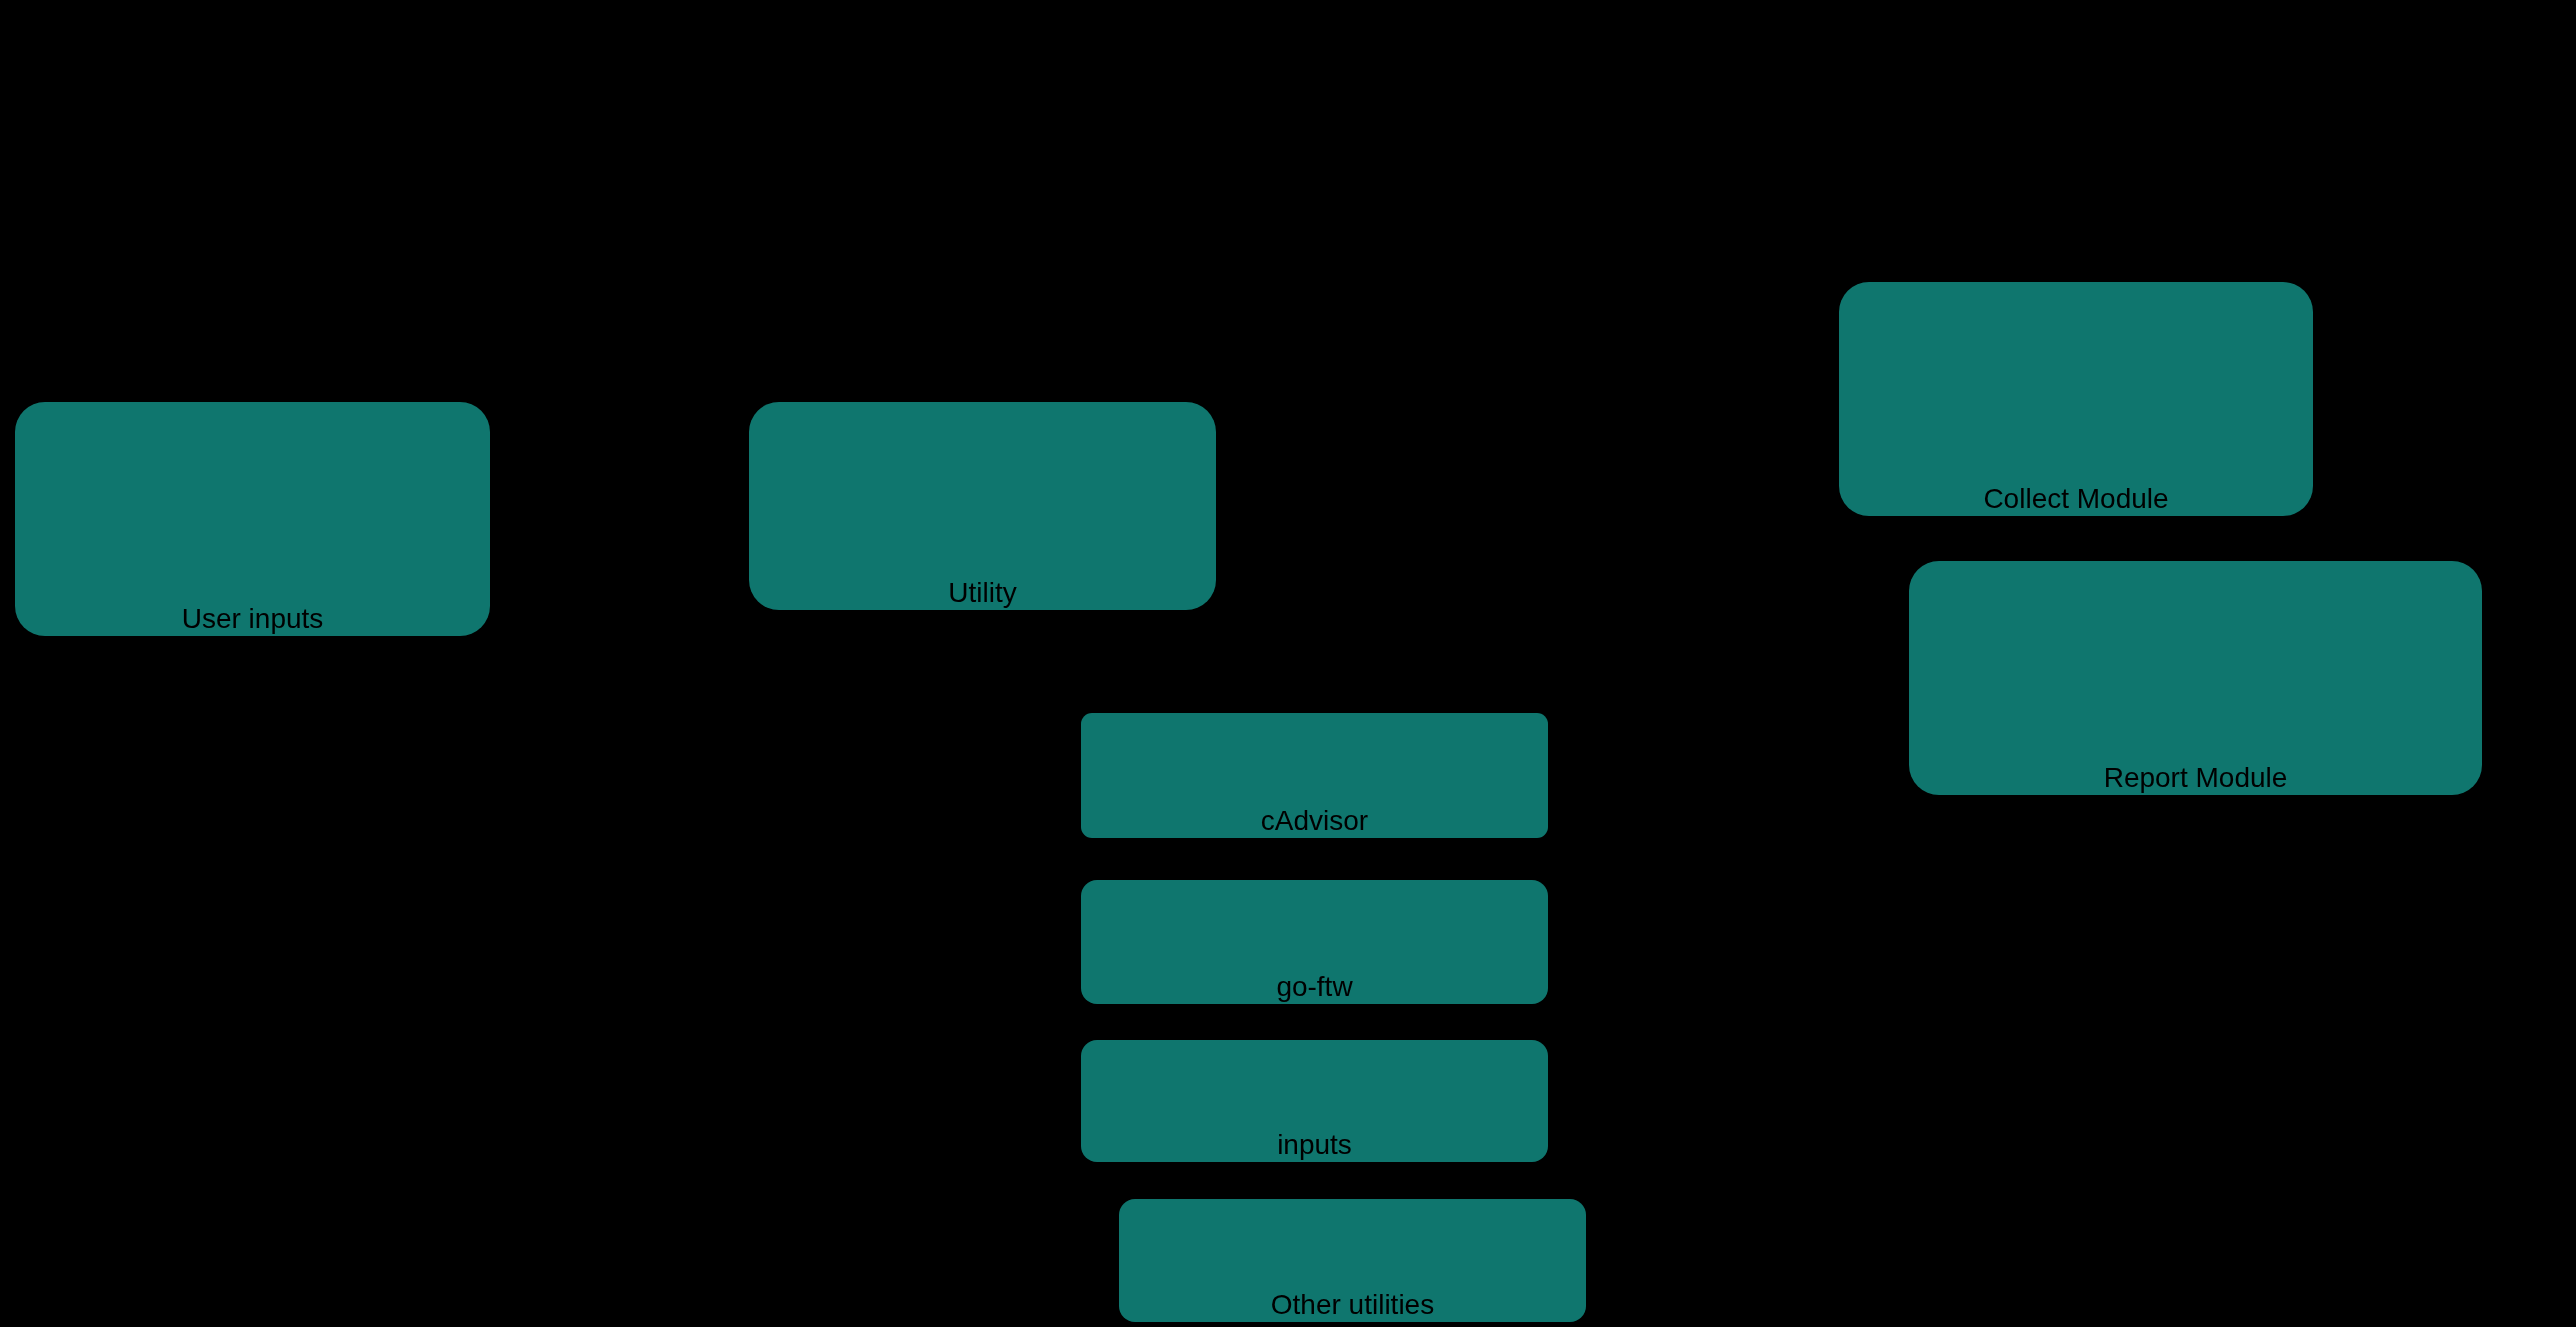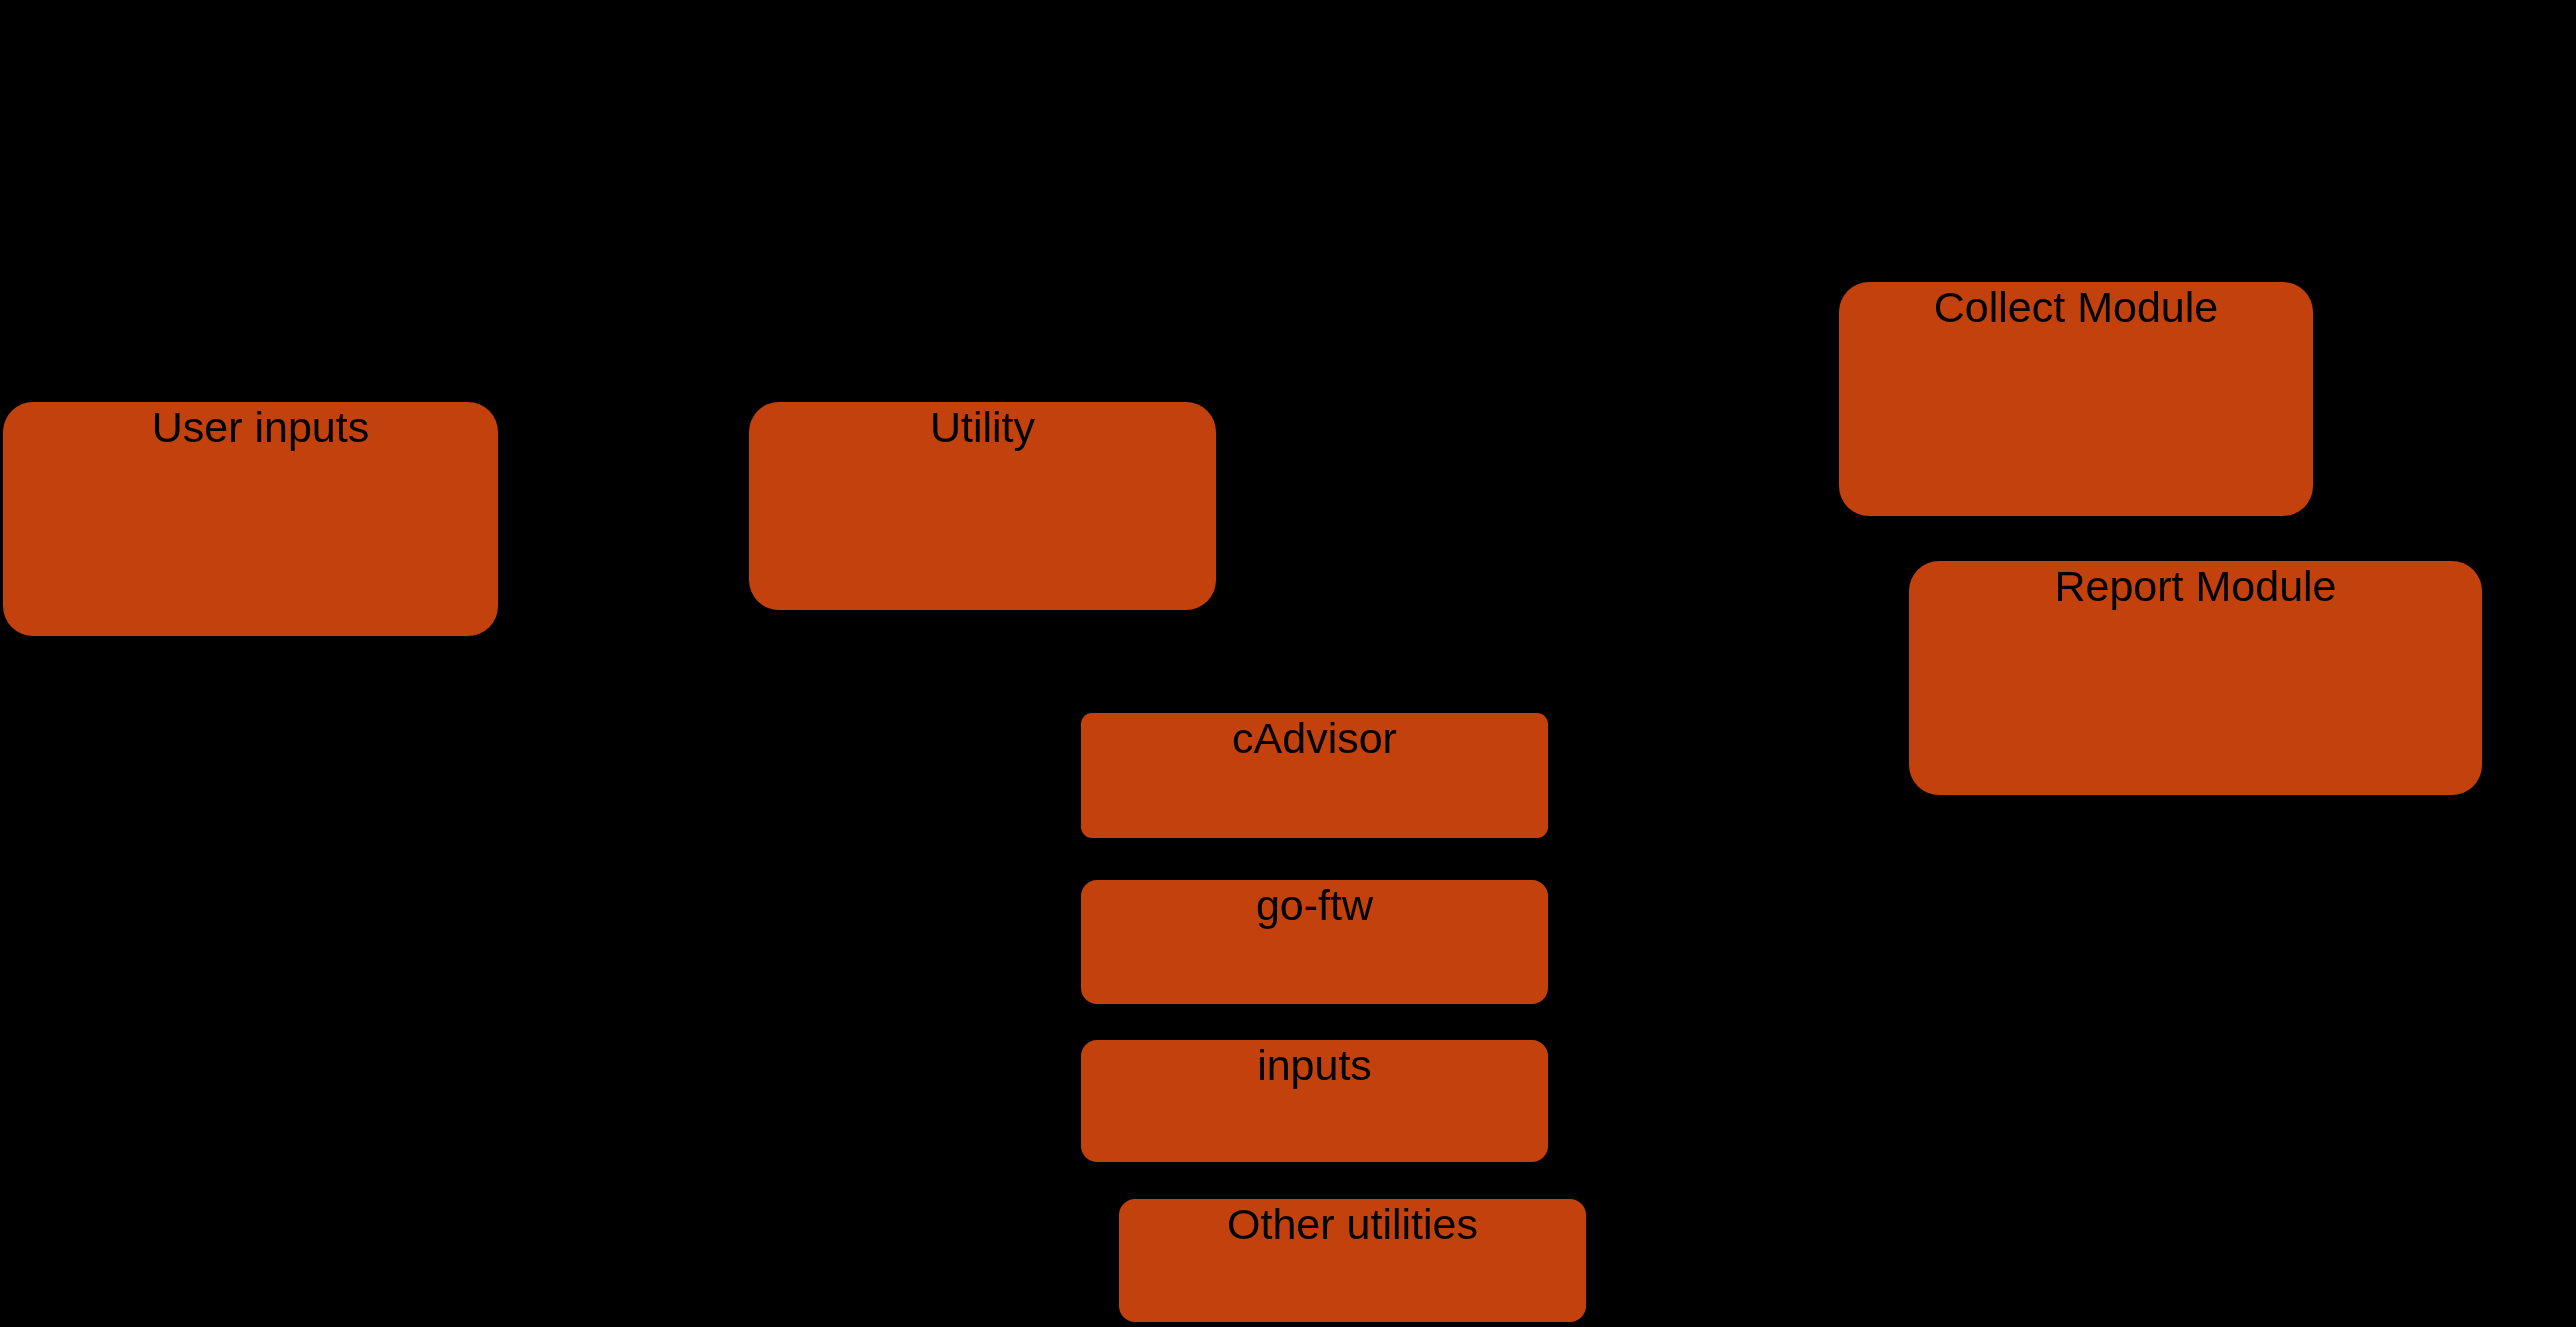--- a/index.html
+++ b/index.html
@@ -14,34 +14,34 @@
     font-family: "Liberation Sans", sans-serif;
   }
   .canvas {
     position: relative;
     width: 2576px;
     height: 1328px;
     background: #000000;
   }
   .node {
     position: absolute;
-    background: #c2410c;
+    background: #0f766e;
     color: #000000;
     display: flex;
-    align-items: flex-start;
+    align-items: flex-end;
     justify-content: center;
     text-align: center;
-    font-size: 43px;
+    font-size: 28px;
     line-height: 1.2;
     white-space: nowrap;
   }
   .node.big   { border-radius: 30px; }
   .node.small { border-radius: 16px; }
 
-  #node-user-inputs     { left: 3px;    top: 402px;  width: 475px; height: 234px; padding-left: 20px; }
+  #node-user-inputs     { left: 15px;    top: 402px;  width: 475px; height: 234px; }
   #node-utility         { left: 749px;  top: 402px;  width: 467px; height: 208px; }
   #node-collect-module  { left: 1839px; top: 282px;  width: 474px; height: 234px; }
   #node-report-module   { left: 1909px; top: 561px;  width: 573px; height: 234px; }
   #node-cadvisor        { left: 1081px; top: 713px;  width: 467px; height: 125px; border-radius: 11px; }
   #node-go-ftw          { left: 1081px; top: 880px;  width: 467px; height: 124px; }
   #node-locust          { left: 1081px; top: 1040px; width: 467px; height: 122px; }
   #node-other-utilities { left: 1081px; top: 1199px; width: 467px; height: 123px; margin-left: 38px; }
 </style>
 </head>
 <body>

